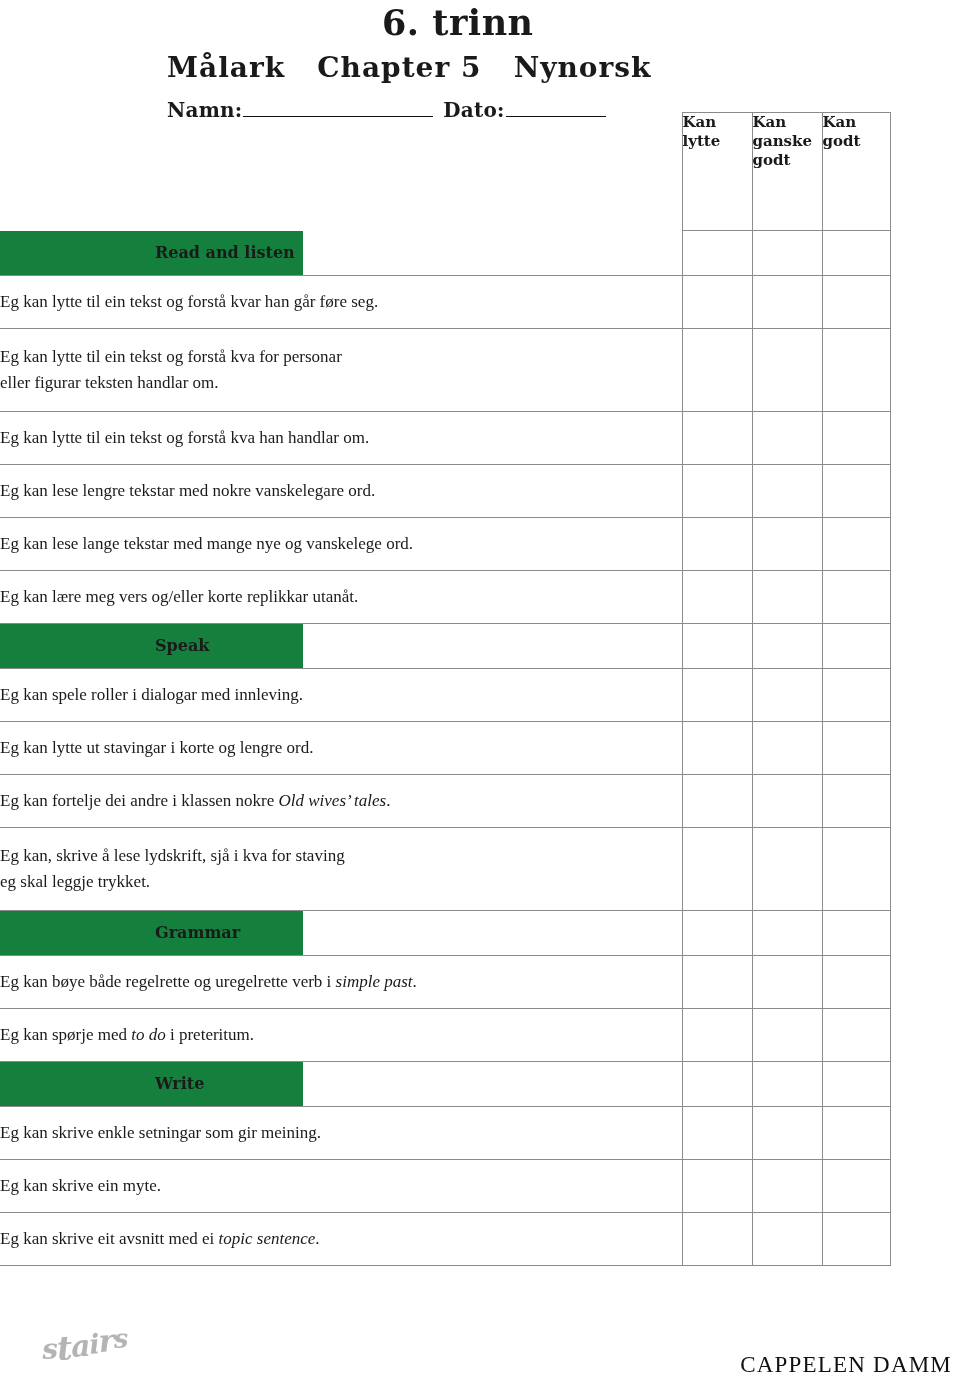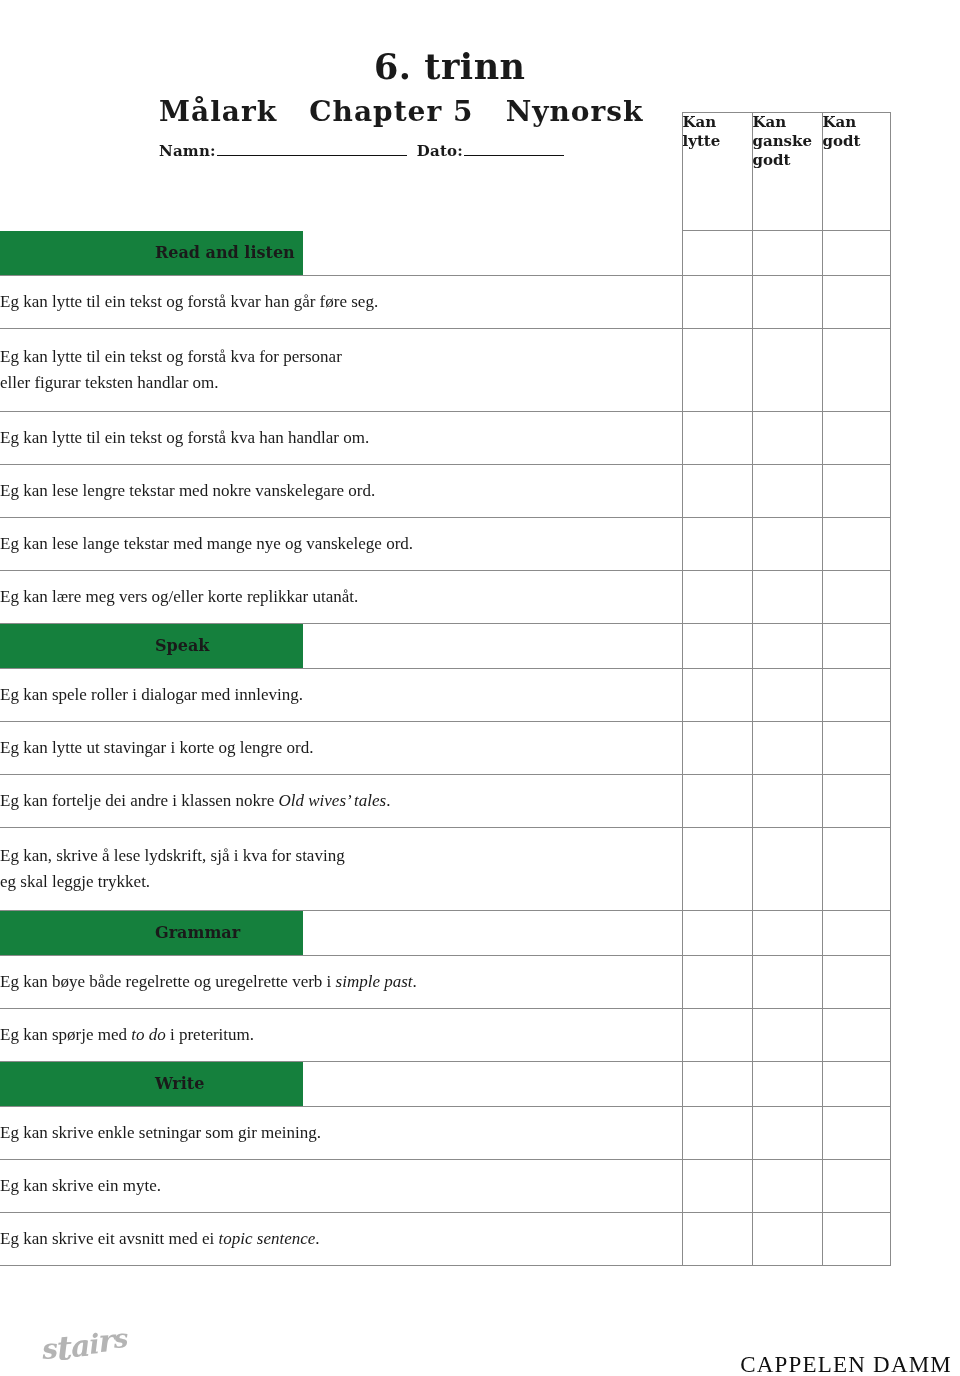--- a/index.html
+++ b/index.html
@@ -12,24 +12,23 @@
     height: 1376px;
     position: relative;
     font-family: "Liberation Serif", "DejaVu Serif", serif;
     color: #1a1a1a;
     overflow: hidden;
   }
 
   
   .page-head {
     position: absolute;
-    left: 4px;
+    left: 12px;
     top: 0;
     width: 917px;
-    margin-top: 44px;
   }
   .title-grade {
     font-family: "DejaVu Serif", "Liberation Serif", serif;
     font-weight: bold;
     font-size: 35px;
     letter-spacing: 0.5px;
     text-align: left;
     padding-left: 370px;
     padding-top: 2px;
     line-height: 42px;
@@ -40,21 +39,21 @@
     font-size: 28px;
     letter-spacing: 1px;
     padding-left: 155px;
     padding-top: 6px;
     line-height: 36px;
     white-space: pre;
   }
   .namn-line {
     padding-left: 155px;
     padding-top: 12px;
-    font-size: 15px;
+    font-size: 20px;
     font-weight: bold;
     font-family: "DejaVu Serif", "Liberation Serif", serif;
     letter-spacing: 0.2px;
     white-space: nowrap;
   }
   .fill-rule {
     display: inline-block;
     border-bottom: 1.6px solid #111;
     vertical-align: baseline;
     height: 13px;

